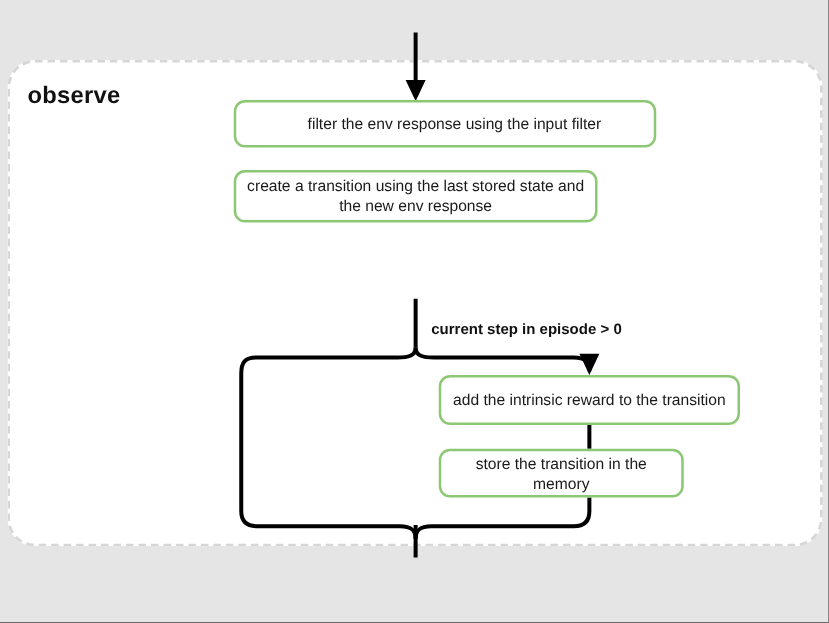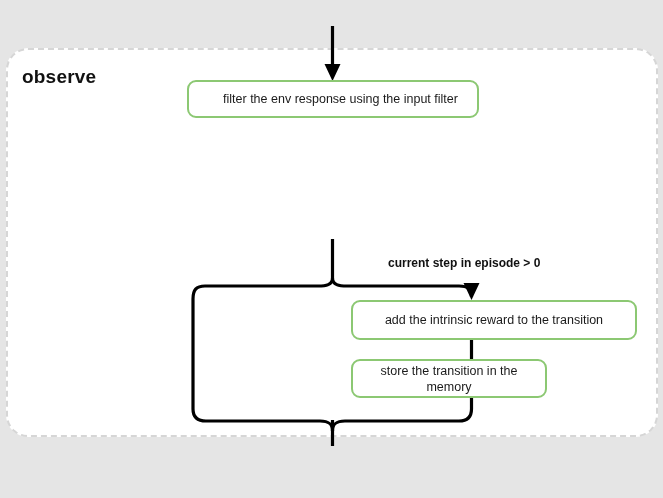--- a/index.html
+++ b/index.html
@@ -44,34 +44,33 @@
     border-radius: 9px;
     display: flex;
     align-items: center;
     justify-content: center;
     text-align: center;
     color: #1a1a1a;
     font-size: 12.5px;
     line-height: 1.28;
     padding: 3px 8px;
   }
-  #n1 { left: 187px; top: 80px;  width: 292px; height: 38px; padding-left: 23px; }
+  #n1 { left: 187px; top: 80px;  width: 338px; height: 38px; padding-left: 23px; }
   #n2 { left: 187px; top: 136px; width: 291px; height: 42px; }
   #n3 { left: 187px; top: 200px; width: 291px; height: 39px; }
-  #n4 { left: 351px; top: 300px; width: 286px; height: 40px; text-align: center; }
+  #n4 { left: 351px; top: 300px; width: 241px; height: 40px; text-align: center; }
   #n5 { left: 351px; top: 359px; width: 196px; height: 39px; }
   #edge-label {
     position: absolute;
     left: 345px;
     top: 256px;
     font-size: 12px;
     font-weight: bold;
     color: #111111;
     white-space: nowrap;
-    margin-left: 43px;
   }
   #links {
     position: absolute;
     left: 0;
     top: 0;
     width: 663px;
     height: 498px;
     pointer-events: none;
   }
   #links path, #links line { fill: none; stroke: #000000; stroke-width: 3.2; }
@@ -100,20 +99,21 @@
 
     <line x1="471.5" y1="340" x2="471.5" y2="359"></line>
 
     <path d="M471.5,398 L471.5,409 C471.5,417 467,421 459,421 L345,421 C336,421 332.5,424 332.5,431"></path>
 
     <line x1="332.5" y1="420" x2="332.5" y2="446"></line>
   </svg>
 
   <div class="node" id="n1">filter the env response using the input filter</div>
 
+  <div class="node" id="n2">create a transition using the last stored state and the new env response</div>
 
 
   <div class="node" id="n4">add the intrinsic reward to the transition</div>
 
   <div class="node" id="n5">store the transition in the memory</div>
 
   <div id="edge-label">current step in episode &gt; 0</div>
 
 </div>
 

